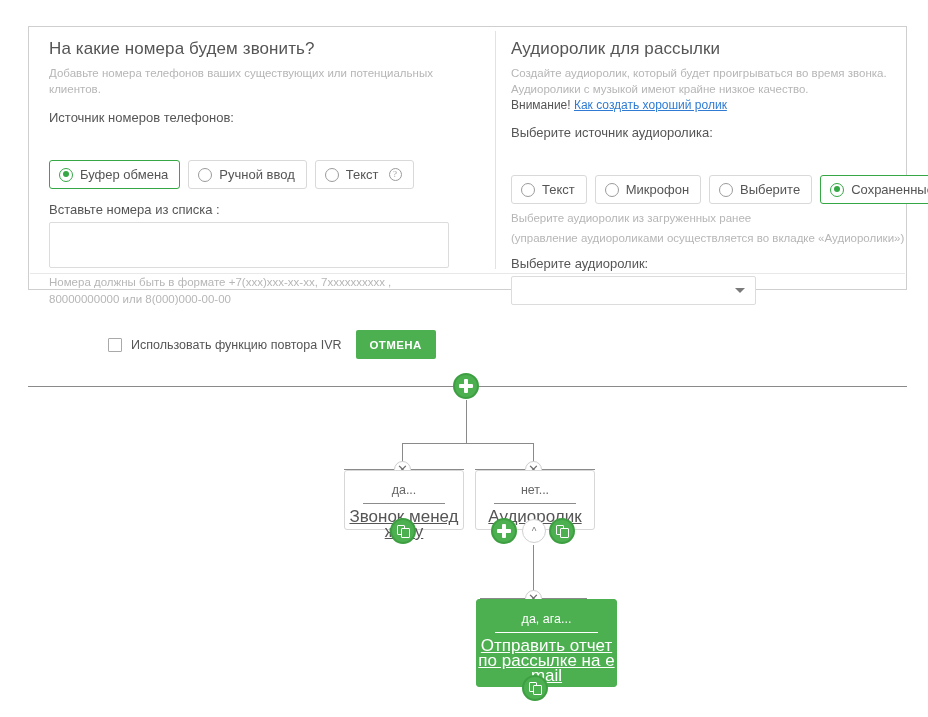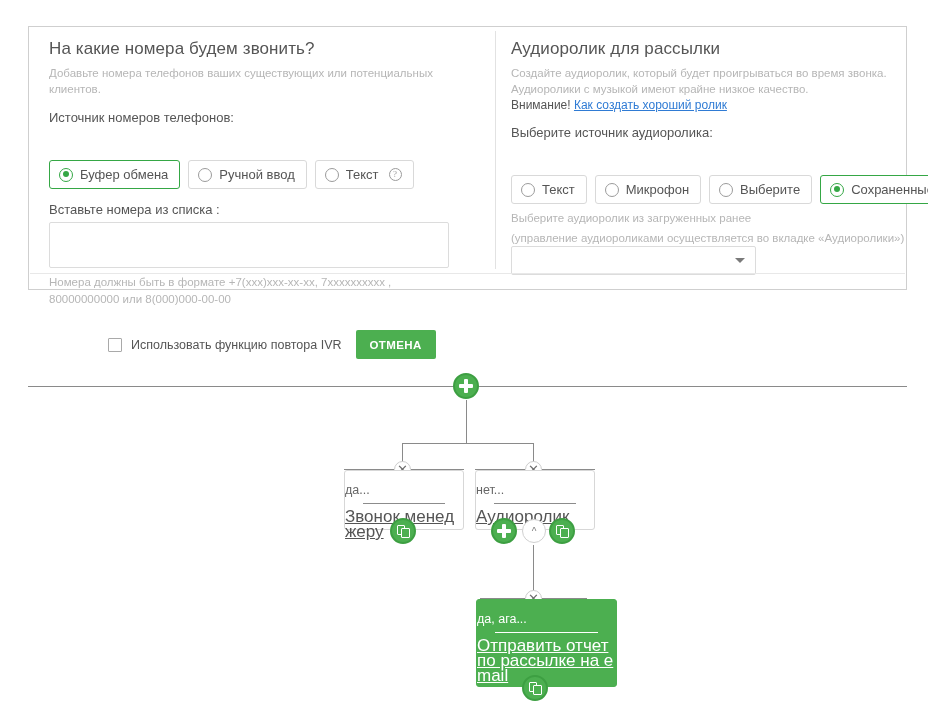--- a/index.html
+++ b/index.html
@@ -184,21 +184,21 @@
   .x-circle {
     background: #fff; border: 1px solid #cdcdcd;
     color: #6d6d6d; font-size: 13px; line-height: 1;
   }
 
   .node {
     position: absolute;
     border: 1px solid #d7d7d7;
     border-radius: 3px;
     background: #fff;
-    text-align: left;
+    text-align: center;
     font-size: 12.5px;
     color: #555;
   }
   .node.green {
     background: #4caf50;
     border-color: #4caf50;
     color: #fff;
   }
   .node-cond {
     padding-top: 12px;
@@ -310,20 +310,21 @@
           </div>
           <div class="radio-box selected">
             <span class="dot"></span>
             <span>Сохраненные</span>
           </div>
         </div>
 
         <p class="muted" style="margin-top:6px">Выберите аудиоролик из загруженных ранее</p>
         <p class="muted" style="margin-top:4px">(управление аудиороликами осуществляется во вкладке «Аудиоролики»)</p>
 
+        <div class="field-label tight">Выберите аудиоролик:</div>
         <div class="select-box">
           <span class="select-caret"></span>
         </div>
       </div>
     </div>
 
     <div class="row-divider"></div>
 
     <div class="bottom-row">
       <span class="chk"></span>

